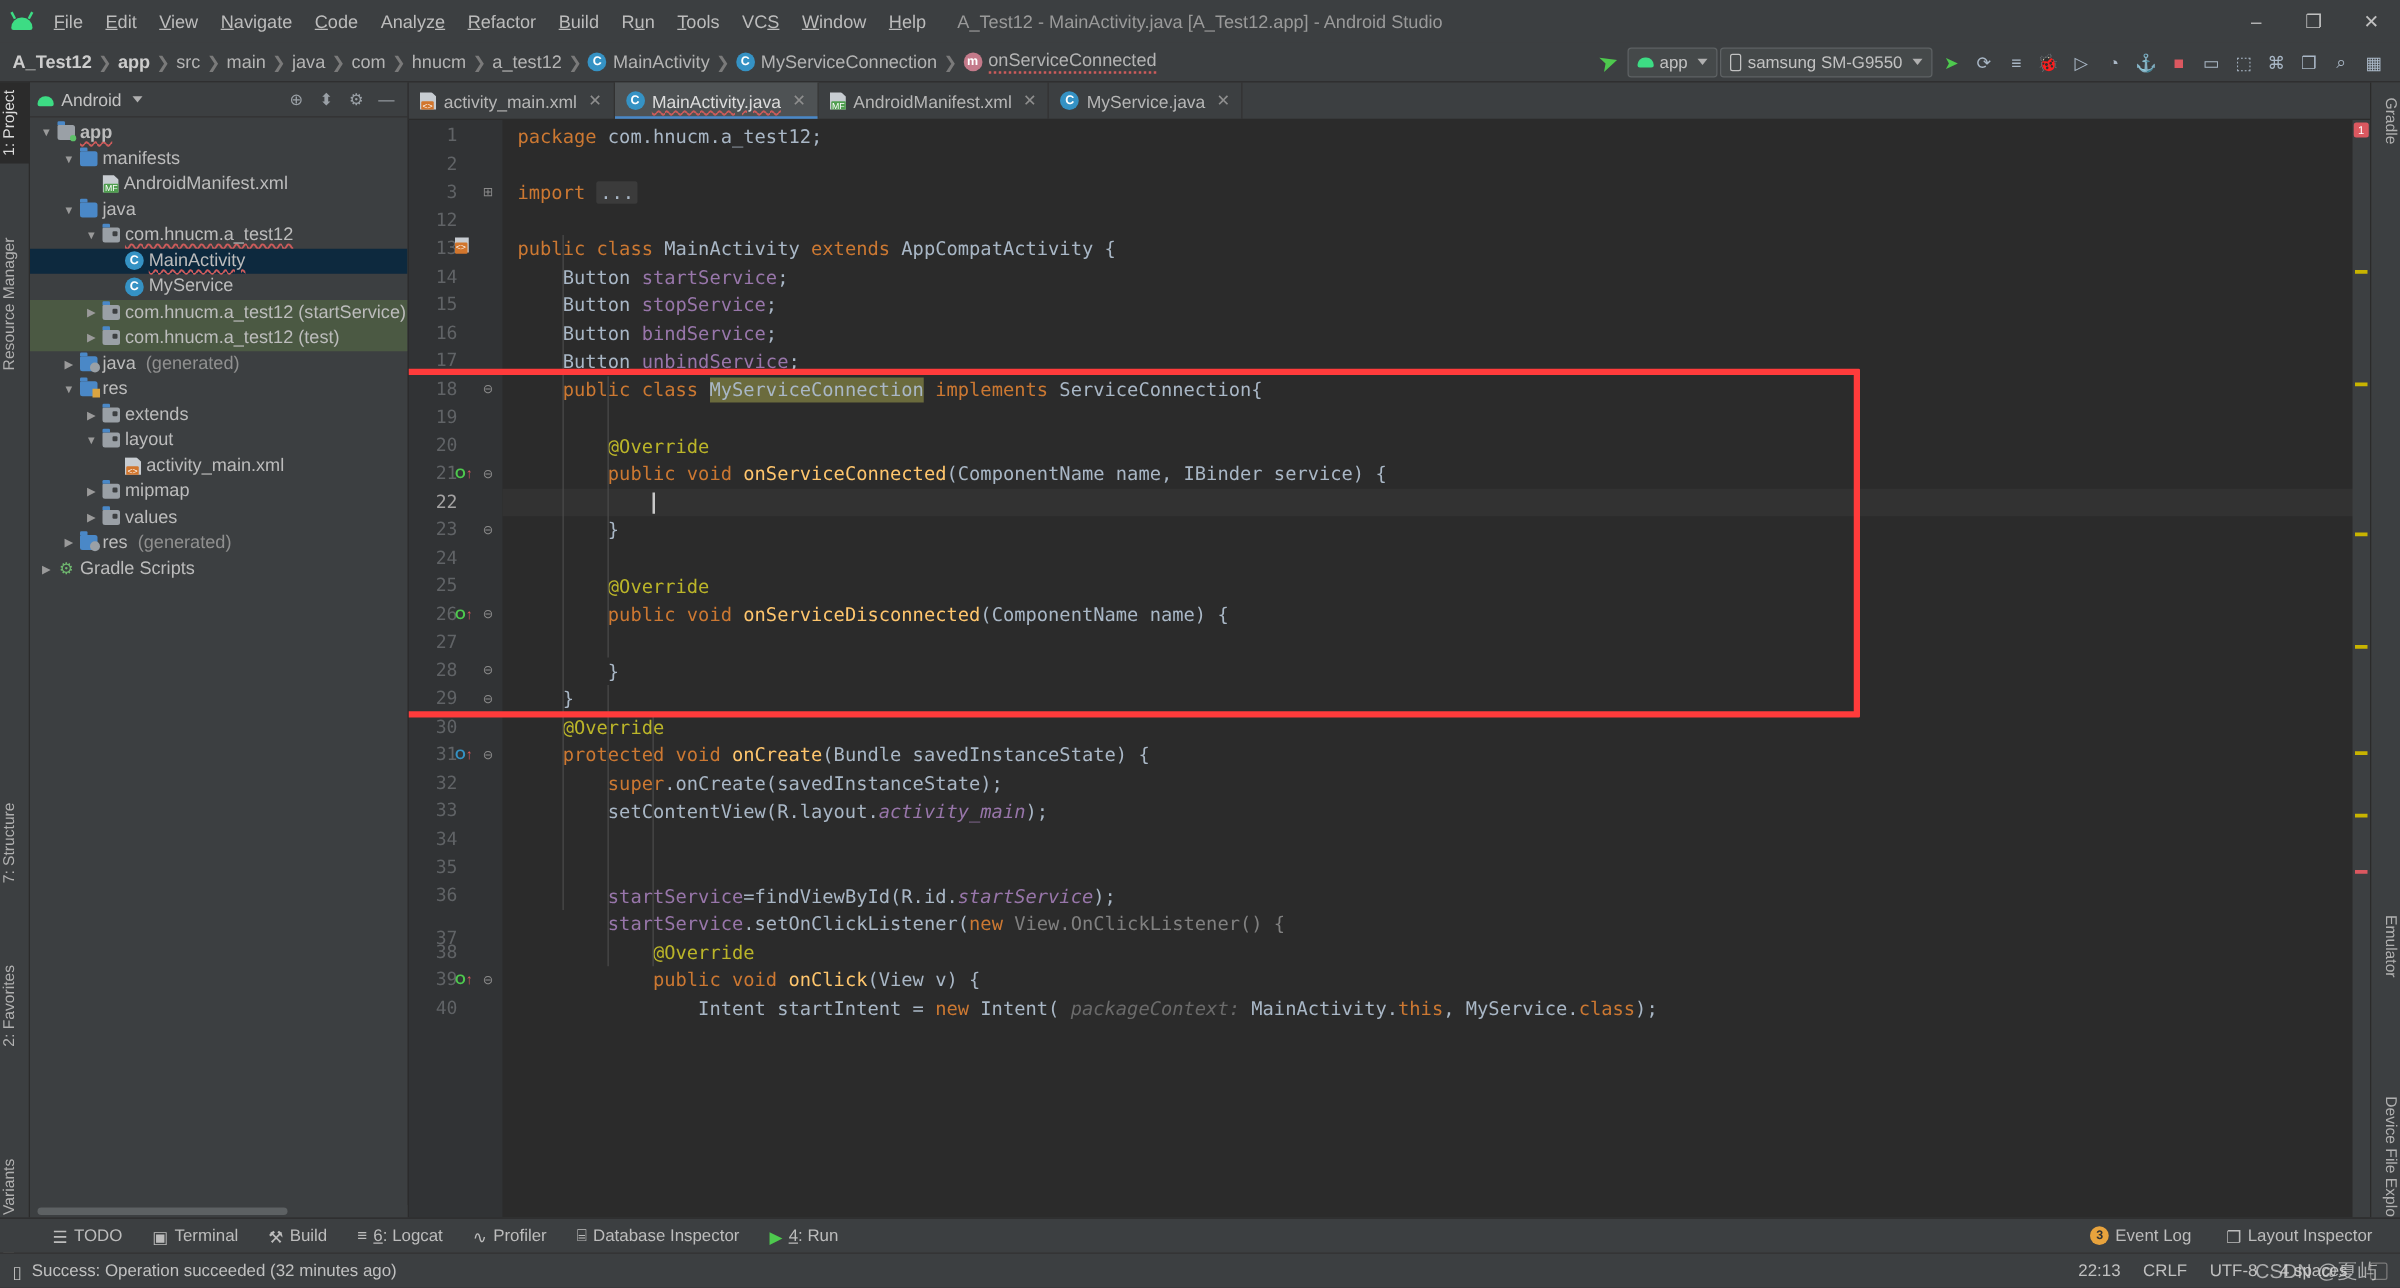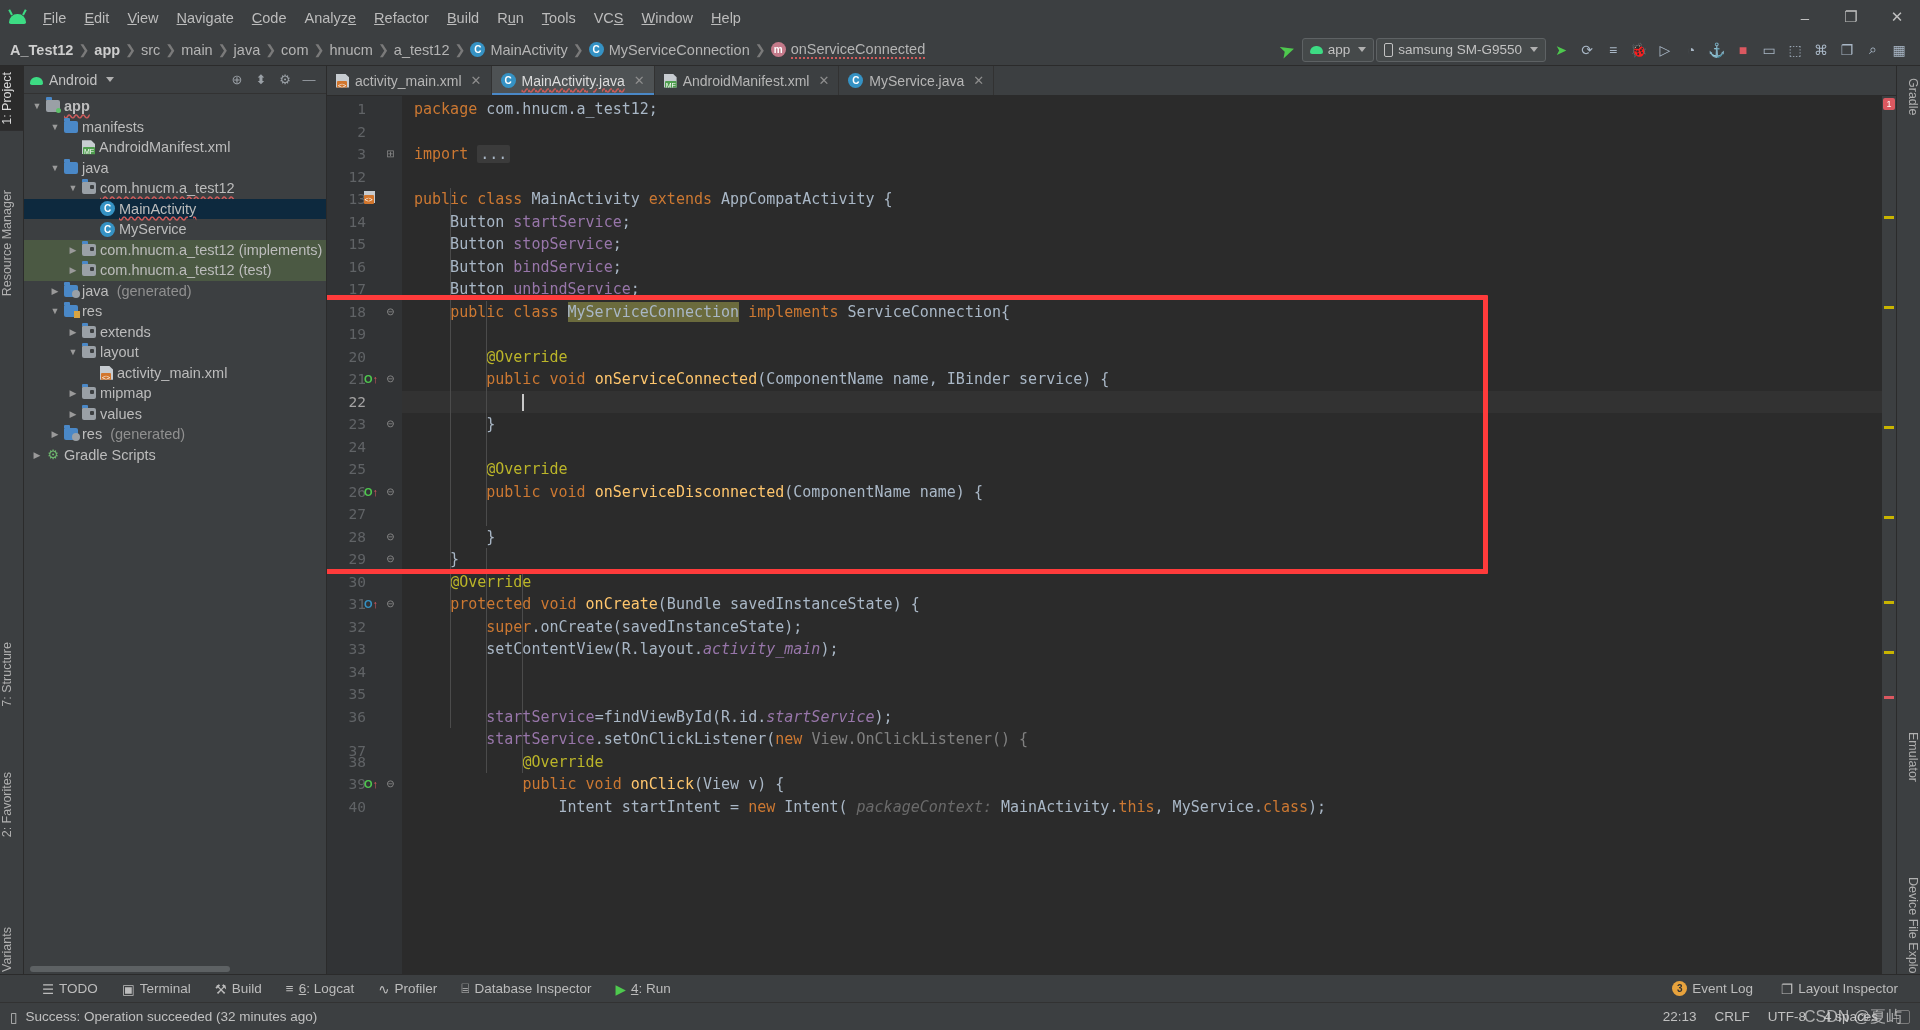--- a/index.html
+++ b/index.html
@@ -301,20 +301,21 @@
       <div class="menu-item"><u>C</u>ode</div>
       <div class="menu-item">Analyz<u>e</u></div>
       <div class="menu-item"><u>R</u>efactor</div>
       <div class="menu-item"><u>B</u>uild</div>
       <div class="menu-item">R<u>u</u>n</div>
       <div class="menu-item"><u>T</u>ools</div>
       <div class="menu-item">VC<u>S</u></div>
       <div class="menu-item"><u>W</u>indow</div>
       <div class="menu-item"><u>H</u>elp</div>
     </div>
+  <div id="win-title">A_Test12 - MainActivity.java [A_Test12.app] - Android Studio</div>
   <div class="win-btns">
     <div class="win-btn">–</div>
     <div class="win-btn">❐</div>
     <div class="win-btn close">✕</div>
   </div>
 </div>
 
 <div id="navbar">
   <div id="crumbs" style="display:flex;align-items:center;">
       <span class="crumb bold">
@@ -465,21 +466,21 @@
       <div class="trow">
         <span class="tgap" style="width: 54px;"></span>
         <span class="twist"></span>
         <span class="ic-class" style="margin-left: 2px; flex: 0 0 auto;">C</span>
         <span class="tlabel">MyService</span>
       </div>
       <div class="trow scope-test">
         <span class="tgap" style="width: 36px;"></span>
         <span class="twist">▶</span>
         <span class="ic-folder pkg" style="margin-left: 2px; flex: 0 0 auto;"></span>
-        <span class="tlabel">com.hnucm.a_test12 (implements)</span>
+        <span class="tlabel">com.hnucm.a_test12 (startService)</span>
       </div>
       <div class="trow scope-test">
         <span class="tgap" style="width: 36px;"></span>
         <span class="twist">▶</span>
         <span class="ic-folder pkg" style="margin-left: 2px; flex: 0 0 auto;"></span>
         <span class="tlabel">com.hnucm.a_test12 (test)</span>
       </div>
       <div class="trow">
         <span class="tgap" style="width: 18px;"></span>
         <span class="twist">▶</span>

